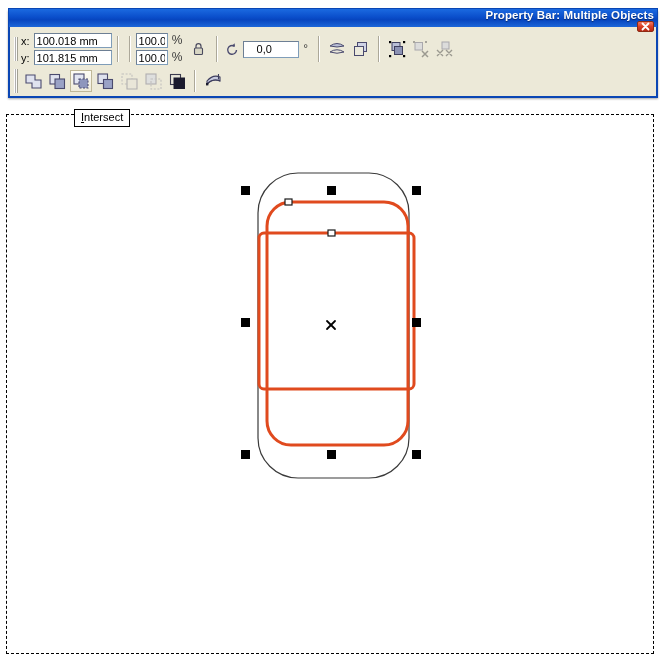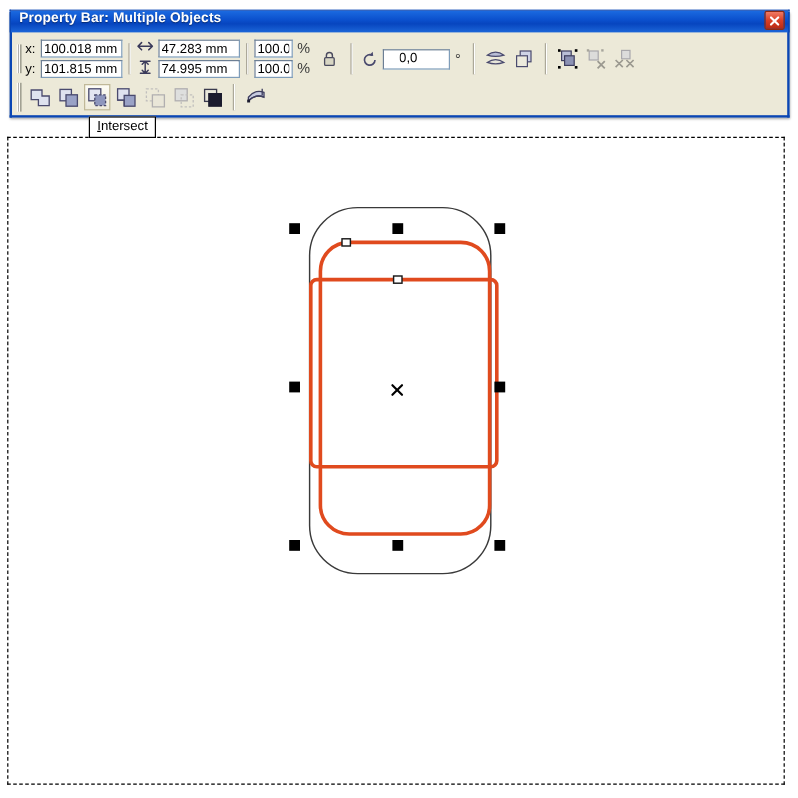--- a/index.html
+++ b/index.html
@@ -37,25 +37,26 @@
     background:#ece9d8;
     border:2px solid #0a46b4;
     border-top:none;
     box-sizing:border-box;
     box-shadow:0 1px 2px rgba(0,0,0,.35);
   }
   #titlebar{
     position:absolute;left:-2px;top:-2px;
     width:650px;height:19px;
     background:linear-gradient(to bottom,#1b6ae0 0%,#0a4ecb 45%,#0745bf 60%,#1c66d8 100%);
-    display:flex;align-items:flex-start;
+    display:flex;align-items:flex-end;
     box-sizing:border-box;
     padding:0 3px 0 7px;
     border:1px solid #0a46b4;
     border-bottom:none;
+    flex-direction:column;
   }
   #titlebar .title{
     color:#fff;font-weight:bold;font-size:11.5px;
     letter-spacing:0.1px;flex:1;
     text-shadow:0 1px 1px rgba(0,0,0,.45);
     white-space:nowrap;
   }
   .closebtn{
     width:15px;height:14px;
     background:linear-gradient(to bottom,#f07a64 0%,#d93f26 50%,#b72a13 100%);
@@ -83,21 +84,21 @@
   }
   .fieldgrid{
     display:grid;
     grid-template-columns:auto auto;
     grid-template-rows:15px 15px;
     align-items:center;
     column-gap:3px;row-gap:2px;
   }
   .flabel{font-size:11px;text-align:right;padding-right:1px;line-height:14px;}
   .ibox{
-    width:68px;height:15px;
+    width:78px;height:15px;
     background:#fff;
     border:1px solid #7f9db9;
     border-top-color:#6d7f94;border-left-color:#6d7f94;
     box-sizing:border-box;
     font-size:11px;line-height:13px;
     padding:0 2px;
     font-family:"Liberation Sans","DejaVu Sans",sans-serif;
     color:#000;
   }
   .ibox.small{width:32px;}
@@ -118,21 +119,21 @@
   }
   .tbtn.active{
     border:1px solid #c0b898;
     background:linear-gradient(to bottom,#fdfcf5,#efebdb);
   }
   .tbtn.disabled{opacity:.45;cursor:default;}
   .tbtn svg{display:block;}
 
   
   #tooltip{
-    position:absolute;left:74px;top:97px;
+    position:absolute;left:74px;top:109px;
     background:#ffffff;border:1px solid #000;
     padding:1px 6px 2px 6px;
     font-size:11px;line-height:13px;color:#000;
     white-space:nowrap;
   }
 </style>
 </head>
 <body>
 
 <div id="canvas">
@@ -187,34 +188,20 @@
 
     <div class="fieldgrid">
       <span class="flabel">x:</span>
       <input class="ibox" type="text" value="100.018 mm" style="">
       <span class="flabel">y:</span>
       <input class="ibox" type="text" value="101.815 mm" style="">
     </div>
 
     <div class="sep"></div>
 
-    <div class="fieldgrid">
-      <span class="flabel">
-        <svg width="14" height="11" viewBox="0 0 14 11">
-          <path d="M1 5.5 H13 M1 5.5 l3 -3 M1 5.5 l3 3 M13 5.5 l-3 -3 M13 5.5 l-3 3" stroke="#3a3a5a" stroke-width="1.3" fill="none" stroke-linecap="round"></path>
-        </svg>
-      </span>
-      <input class="ibox" type="text" value="47.283 mm" style="">
-      <span class="flabel">
-        <svg width="14" height="12" viewBox="0 0 14 12">
-          <path d="M7 1 V11 M7 1 l-2.5 2.5 M7 1 l2.5 2.5 M7 11 l-2.5 -2.5 M7 11 l2.5 -2.5 M3 1 H11 M3 11 H11" stroke="#3a3a5a" stroke-width="1.2" fill="none" stroke-linecap="round"></path>
-        </svg>
-      </span>
-      <input class="ibox" type="text" value="74.995 mm" style="">
-    </div>
 
     <div class="sep"></div>
 
     <div class="fieldgrid" style="grid-template-columns:auto auto;">
       <input class="ibox small" type="text" value="100.0" style="">
       <span class="pct">%</span>
       <input class="ibox small" type="text" value="100.0" style="">
       <span class="pct">%</span>
     </div>
 

